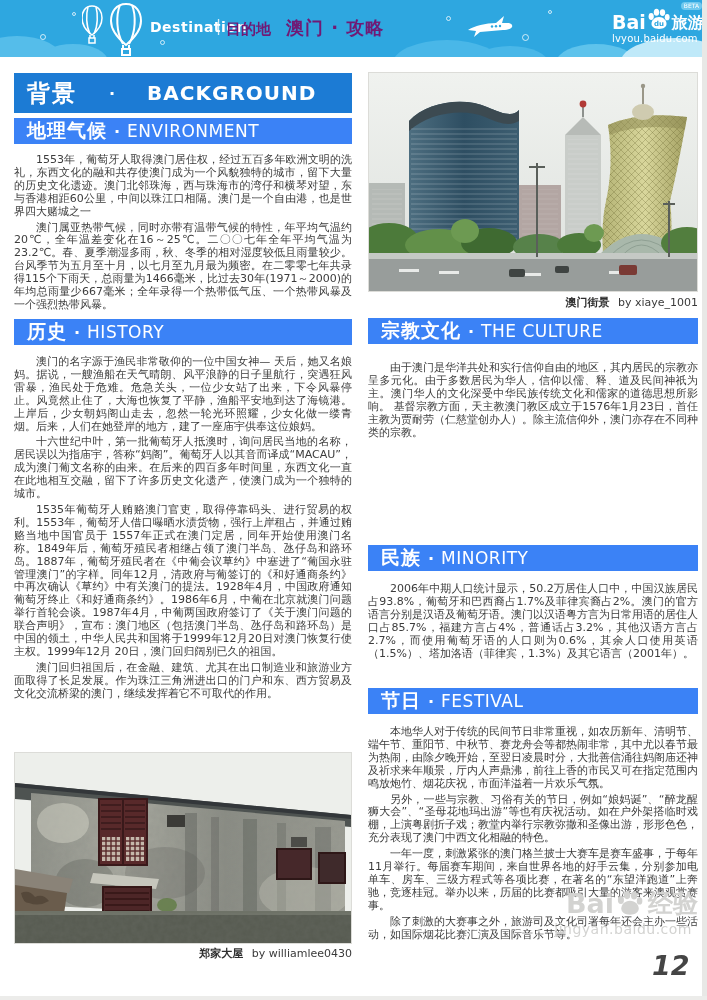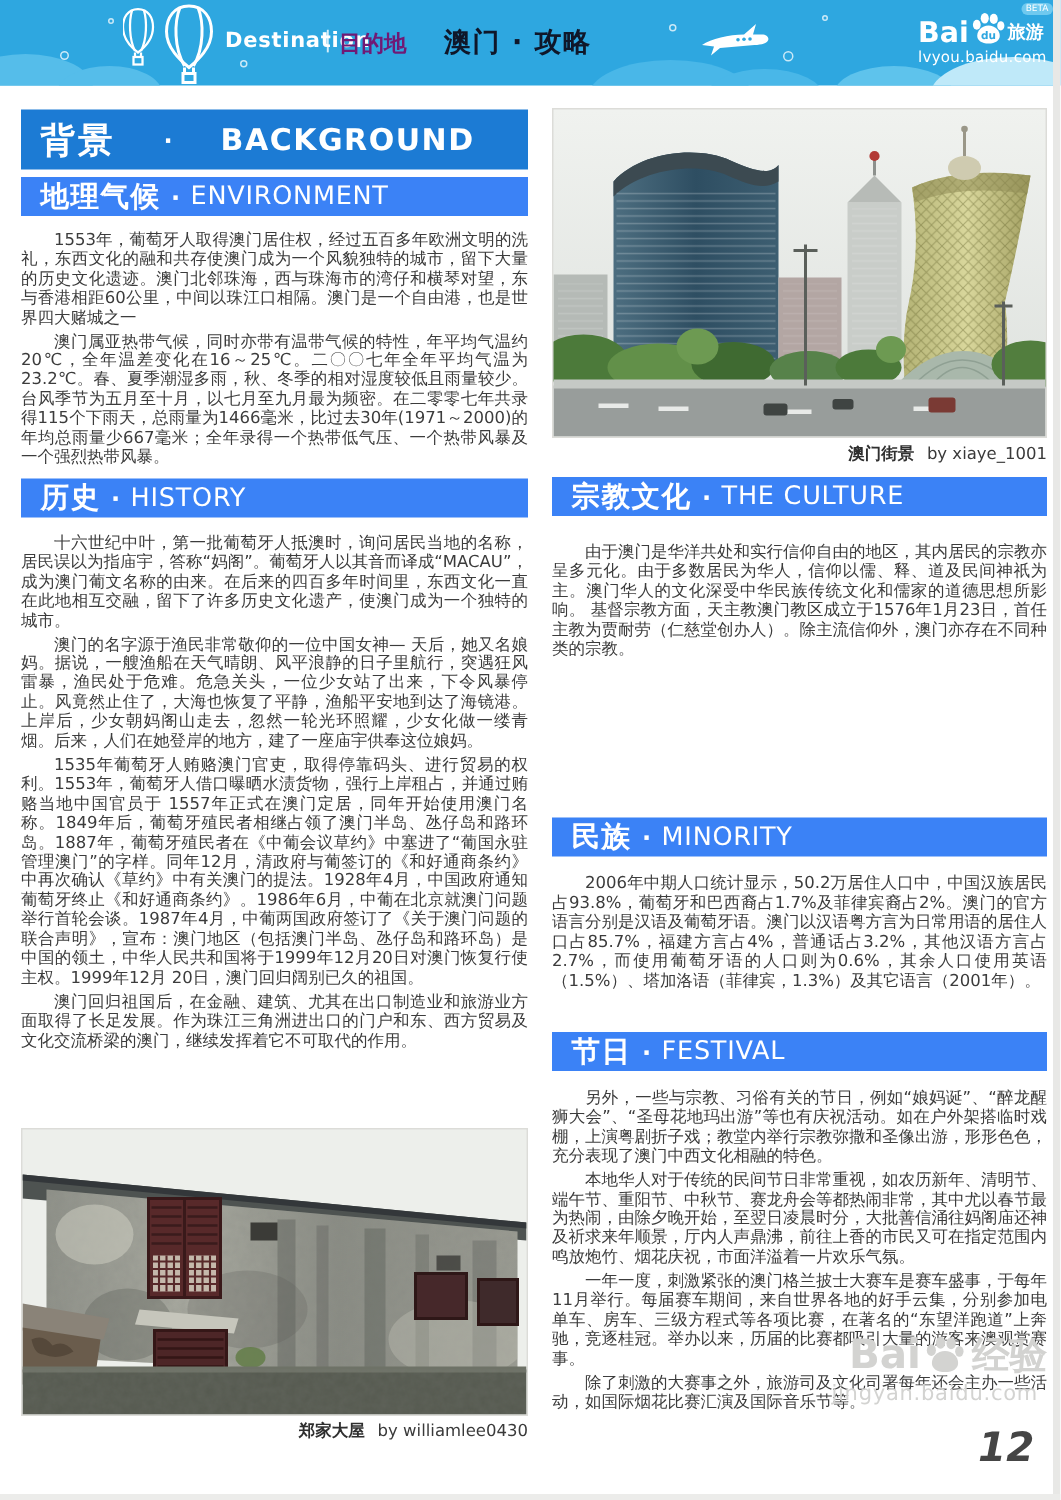--- a/index.html
+++ b/index.html
@@ -16,27 +16,27 @@
   .c-a2 { left:38px;  top:44px; width:70px; height:36px; background:#55bdea; }
   .c-b1 { left:392px; top:40px; width:110px; height:50px; background:#49b7e8; }
   .c-b2 { left:470px; top:46px; width:80px; height:40px; background:#49b7e8; }
   .c-c1 { left:556px; top:44px; width:80px; height:38px; background:#5ec3ec; }
   .c-c2 { left:620px; top:38px; width:110px; height:52px; background:#bfe9f9; }
   .bubble { position:absolute; border:1px solid rgba(255,255,255,.75); border-radius:50%; }
   .hdr-balloons { position:absolute; left:82px; top:2px; }
   .hdr-dest { position:absolute; left:150px; top:19px; color:#fff; font-size:14px; font-weight:bold; letter-spacing:.5px; }
   .hdr-div { position:absolute; left:216px; top:17px; color:rgba(255,255,255,.8); font-size:15px; }
   .hdr-dest-cn { position:absolute; left:226px; top:20px; color:#701a75; font-size:15px; font-weight:bold; }
-  .hdr-title { position:absolute; left:296px; top:16px; color:#0f172a; font-size:18px; font-weight:bold; letter-spacing:1px; }
+  .hdr-title { position:absolute; left:286px; top:16px; color:#701a75; font-size:18px; font-weight:bold; letter-spacing:1px; }
   .hdr-plane { position:absolute; left:466px; top:10px; }
   .logo { position:absolute; left:612px; top:8px; width:92px; color:#fff; }
   .logo-row { display:flex; align-items:flex-end; }
   .logo-bai { font-size:19px; font-weight:bold; line-height:20px; }
   .logo-paw { margin:0 1px -2px 1px; }
-  .logo-prod { font-size:12px; font-weight:bold; line-height:19px;font-family:Liberation Mono, monospace; }
+  .logo-prod { font-size:16px; font-weight:bold; line-height:19px; }
   .logo-beta { position:absolute; right:2px; top:-6px; background:#6fc9ef; color:#fff; font-size:6px; line-height:8px; padding:0 3px; border-radius:4px; }
   .logo-url { font-size:10px; line-height:12px; margin-top:1px; letter-spacing:.2px; }
 
   
   .lx { left:14px; width:338px; }
   .rx { left:368px; width:330px; }
   .blk { position:absolute; }
 
   .bar { display:flex; align-items:center; color:#fff; padding-left:13px; }
   .bar .sep { margin:0 7px; font-weight:bold; }
@@ -154,22 +154,22 @@
     <p>澳门属亚热带气候，同时亦带有温带气候的特性，年平均气温约20℃，全年温差变化在16～25℃。二〇〇七年全年平均气温为23.2℃。春、夏季潮湿多雨，秋、冬季的相对湿度较低且雨量较少。台风季节为五月至十月，以七月至九月最为频密。在二零零七年共录得115个下雨天，总雨量为1466毫米，比过去30年(1971～2000)的年均总雨量少667毫米；全年录得一个热带低气压、一个热带风暴及一个强烈热带风暴。</p>
   </div>
 
   <div class="blk lx bar bar-h2" style="top:319px;">
     <span class="cn">历史</span>
     <span class="sep">·</span>
     <span class="en">HISTORY</span>
   </div>
 
   <div class="blk lx txt" style="top:356px;">
+    <p>澳门的名字源于渔民非常敬仰的一位中国女神— 天后，她又名娘妈。据说，一艘渔船在天气晴朗、风平浪静的日子里航行，突遇狂风雷暴，渔民处于危难。危急关头，一位少女站了出来，下令风暴停止。风竟然止住了，大海也恢复了平静，渔船平安地到达了海镜港。上岸后，少女朝妈阁山走去，忽然一轮光环照耀，少女化做一缕青烟。后来，人们在她登岸的地方，建了一座庙宇供奉这位娘妈。</p>
     <p>十六世纪中叶，第一批葡萄牙人抵澳时，询问居民当地的名称，居民误以为指庙宇，答称“妈阁”。葡萄牙人以其音而译成“MACAU”，成为澳门葡文名称的由来。在后来的四百多年时间里，东西文化一直在此地相互交融，留下了许多历史文化遗产，使澳门成为一个独特的城市。</p>
-    <p>澳门的名字源于渔民非常敬仰的一位中国女神— 天后，她又名娘妈。据说，一艘渔船在天气晴朗、风平浪静的日子里航行，突遇狂风雷暴，渔民处于危难。危急关头，一位少女站了出来，下令风暴停止。风竟然止住了，大海也恢复了平静，渔船平安地到达了海镜港。上岸后，少女朝妈阁山走去，忽然一轮光环照耀，少女化做一缕青烟。后来，人们在她登岸的地方，建了一座庙宇供奉这位娘妈。</p>
     <p>1535年葡萄牙人贿赂澳门官吏，取得停靠码头、进行贸易的权利。1553年，葡萄牙人借口曝晒水渍货物，强行上岸租占，并通过贿赂当地中国官员于 1557年正式在澳门定居，同年开始使用澳门名称。1849年后，葡萄牙殖民者相继占领了澳门半岛、氹仔岛和路环岛。1887年，葡萄牙殖民者在《中葡会议草约》中塞进了“葡国永驻管理澳门”的字样。同年12月，清政府与葡签订的《和好通商条约》中再次确认《草约》中有关澳门的提法。1928年4月，中国政府通知葡萄牙终止《和好通商条约》。1986年6月，中葡在北京就澳门问题举行首轮会谈。1987年4月，中葡两国政府签订了《关于澳门问题的联合声明》，宣布：澳门地区（包括澳门半岛、氹仔岛和路环岛）是中国的领土，中华人民共和国将于1999年12月20日对澳门恢复行使主权。1999年12月 20日，澳门回归阔别已久的祖国。</p>
     <p>澳门回归祖国后，在金融、建筑、尤其在出口制造业和旅游业方面取得了长足发展。作为珠江三角洲进出口的门户和东、西方贸易及文化交流桥梁的澳门，继续发挥着它不可取代的作用。</p>
   </div>
 
   <div class="blk lx photo" style="top:752px;height:192px;">
     <svg width="336" height="190" viewBox="0 0 336 190" preserveAspectRatio="none">
       <defs>
         <clipPath id="wallclip">
             <polygon points="16,40 330,68 330,168 16,152"></polygon>
           </clipPath>
@@ -370,22 +370,22 @@
     <p>2006年中期人口统计显示，50.2万居住人口中，中国汉族居民占93.8%，葡萄牙和巴西裔占1.7%及菲律宾裔占2%。澳门的官方语言分别是汉语及葡萄牙语。澳门以汉语粤方言为日常用语的居住人口占85.7%，福建方言占4%，普通话占3.2%，其他汉语方言占2.7%，而使用葡萄牙语的人口则为0.6%，其余人口使用英语（1.5%）、塔加洛语（菲律宾，1.3%）及其它语言（2001年）。</p>
   </div>
 
   <div class="blk rx bar bar-h2" style="top:688px;">
     <span class="cn">节日</span>
     <span class="sep">·</span>
     <span class="en">FESTIVAL</span>
   </div>
 
   <div class="blk rx txt" style="top:726px;">
+    <p>本地华人对于传统的民间节日非常重视，如农历新年、清明节、端午节、重阳节、中秋节、赛龙舟会等都热闹非常，其中尤以春节最为热闹，由除夕晚开始，至翌日凌晨时分，大批善信涌往妈阁庙还神及祈求来年顺景，厅内人声鼎沸，前往上香的市民又可在指定范围内鸣放炮竹、烟花庆祝，市面洋溢着一片欢乐气氛。</p>
     <p>另外，一些与宗教、习俗有关的节日，例如“娘妈诞”、“醉龙醒狮大会”、“圣母花地玛出游”等也有庆祝活动。如在户外架搭临时戏棚，上演粤剧折子戏；教堂内举行宗教弥撒和圣像出游，形形色色，充分表现了澳门中西文化相融的特色。</p>
-    <p>本地华人对于传统的民间节日非常重视，如农历新年、清明节、端午节、重阳节、中秋节、赛龙舟会等都热闹非常，其中尤以春节最为热闹，由除夕晚开始，至翌日凌晨时分，大批善信涌往妈阁庙还神及祈求来年顺景，厅内人声鼎沸，前往上香的市民又可在指定范围内鸣放炮竹、烟花庆祝，市面洋溢着一片欢乐气氛。</p>
     <p>一年一度，刺激紧张的澳门格兰披士大赛车是赛车盛事，于每年11月举行。每届赛车期间，来自世界各地的好手云集，分别参加电单车、房车、三级方程式等各项比赛，在著名的“东望洋跑道”上奔驰，竞逐桂冠。举办以来，历届的比赛都吸引大量的游客来澳观赏赛事。</p>
     <p>除了刺激的大赛事之外，旅游司及文化司署每年还会主办一些活动，如国际烟花比赛汇演及国际音乐节等。</p>
   </div>
 
   <div class="wm">
     <div class="wm-row">
       <span class="wm-bai">Bai</span>
       <span style="margin:0 2px -2px 2px;">
         <svg width="28" height="26" viewBox="0 0 24 22">
           <g fill="#d3d3d1">

